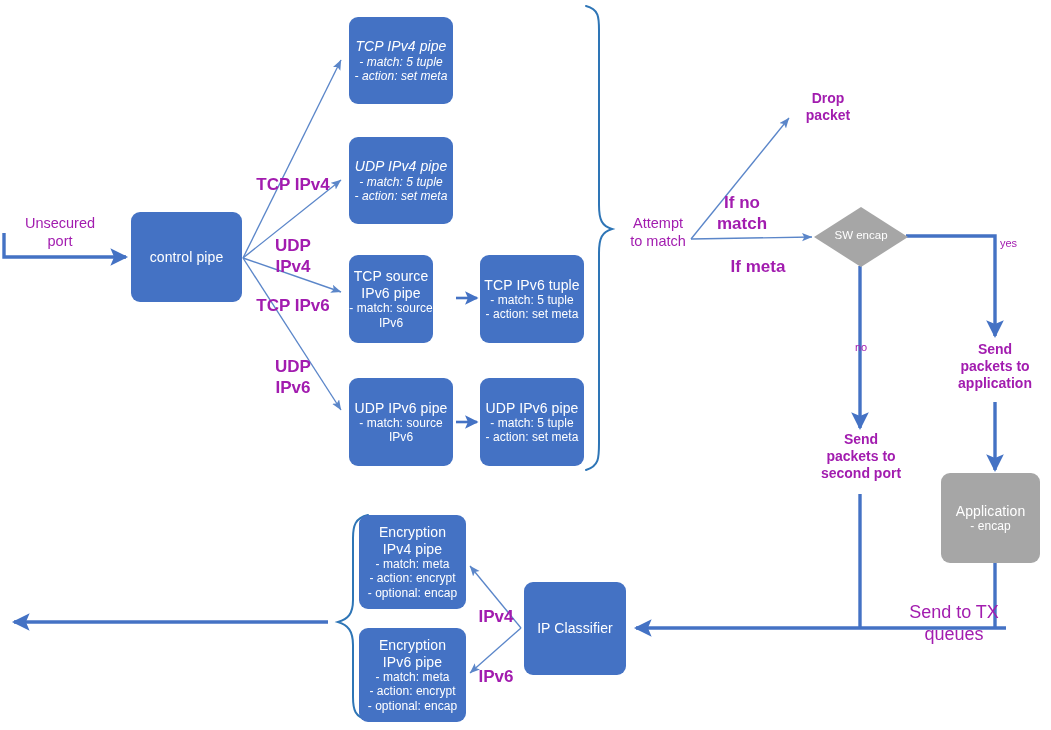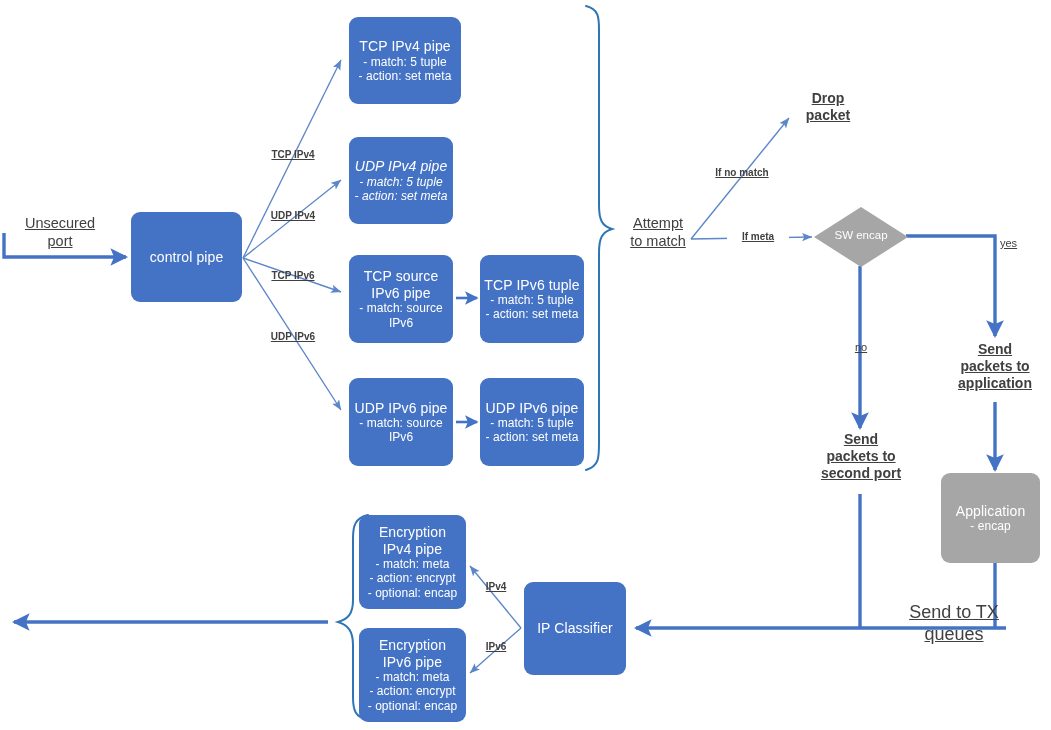--- a/index.html
+++ b/index.html
@@ -41,29 +41,29 @@
   .node .ttl {
     font-size: 14px;
     letter-spacing: .1px;
   }
   .node .sub {
     font-size: 12px;
     letter-spacing: .05px;
   }
   .lbl {
     position: absolute;
-    color: #404040;
+    color: #a21caf;
     text-align: center;
     line-height: 1.22;
     white-space: pre-line;
-    text-decoration: underline;
   }
   .lbl.edge {
-    font-size: 10px;
+    font-size: 17px;
     font-weight: bold;
+    margin-top: 26px;
   }
   .lbl.plain {
     font-size: 14.5px;
     font-weight: normal;
   }
   .lbl.bold {
     font-size: 14px;
     font-weight: bold;
   }
   .lbl.small {
@@ -190,33 +190,33 @@
 
     <g>
       <polygon points="861,207 908,237 861,267 814,237" fill="#A6A6A6"></polygon>
     </g>
   </svg>
 
   <div class="node blue" style="left:131px; top:212px; width:111px; height:90px;">
     <div class="ttl">control pipe</div>
   </div>
 
-  <div class="node blue" style="left:349px; top:17px; width:112px; height:87px;">
+  <div class="node blue" style="left:349px; top:17px; width:104px; height:87px;font-style:italic;">
     <div class="ttl">TCP IPv4 pipe</div>
     <div class="sub">- match: 5 tuple</div>
     <div class="sub">- action: set meta</div>
   </div>
 
   <div class="node blue" style="left:349px; top:137px; width:104px; height:87px;font-style:italic;">
     <div class="ttl">UDP IPv4 pipe</div>
     <div class="sub">- match: 5 tuple</div>
     <div class="sub">- action: set meta</div>
   </div>
 
-  <div class="node blue" style="left:349px; top:255px; width:104px; height:88px;">
+  <div class="node blue" style="left:349px; top:255px; width:84px; height:88px;">
     <div class="ttl" style="white-space:pre-line;">TCP source
 IPv6 pipe</div>
     <div class="sub">- match: source</div>
     <div class="sub">IPv6</div>
   </div>
 
   <div class="node blue" style="left:480px; top:255px; width:104px; height:88px;">
     <div class="ttl">TCP IPv6 tuple</div>
     <div class="sub">- match: 5 tuple</div>
     <div class="sub">- action: set meta</div>

